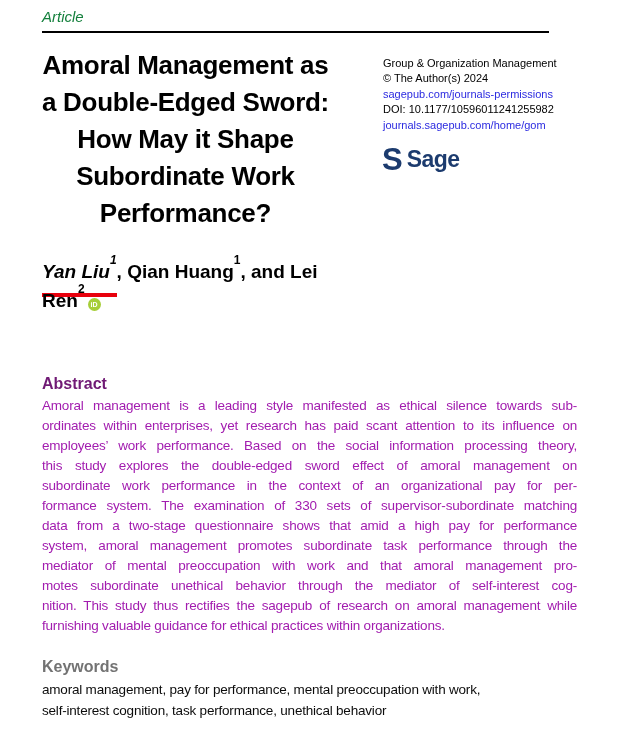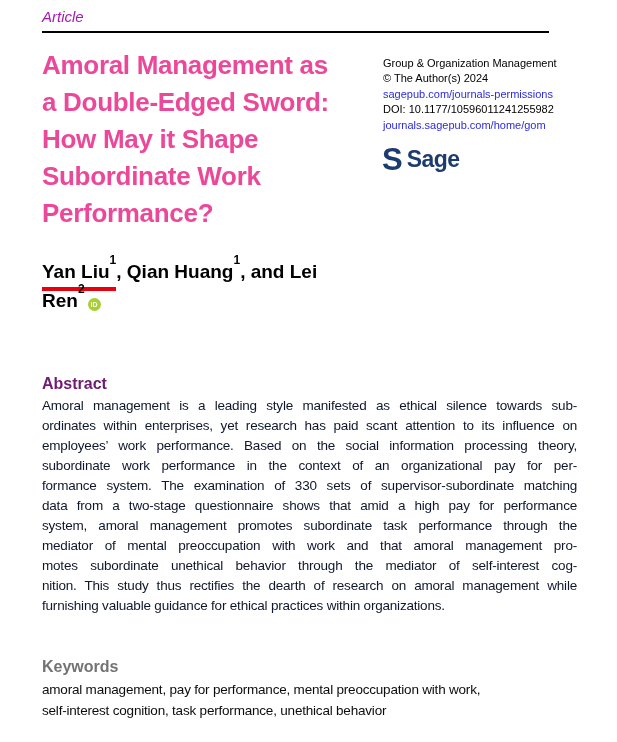--- a/index.html
+++ b/index.html
@@ -7,39 +7,39 @@
     --sage-navy:#1C3B6E;
     --orcid-green:#A6CE39;
     --underline-red:#E8000D;
   }
   html,body{margin:0;padding:0;}
   body{
     width:617px;height:742px;background:#ffffff;position:relative;overflow:hidden;
     font-family:"Liberation Sans",sans-serif;color:#0c0c0c;
     -webkit-font-smoothing:antialiased;
   }
-  .article-label{position:absolute;left:42px;top:8px;font-size:15px;font-style:italic;color:#a21caf;}
+  .article-label{position:absolute;left:42px;top:8px;font-size:15px;font-style:italic;color:#15803d;}
   .header-rule{position:absolute;left:42px;top:31px;width:507px;height:2px;background:#000;}
-  .title{position:absolute;left:42px;top:47px;font-weight:bold;font-size:26px;line-height:37px;letter-spacing:-0.3px;color:#ec4899;white-space:nowrap;}
+  .title{position:absolute;left:42px;top:47px;font-weight:bold;font-size:26px;line-height:37px;letter-spacing:-0.3px;color:#000000;white-space:nowrap;text-align:center;}
   .journal-info{position:absolute;left:383px;top:44px;font-size:11px;line-height:15.4px;white-space:nowrap;color:#000;margin-top:12px;}
   .journal-info .link{color:var(--link-blue);cursor:pointer;}
   .sage-logo{position:absolute;left:382px;top:144px;color:var(--sage-navy);display:flex;align-items:center;gap:5px;}
   .sage-s{font-size:31px;font-weight:bold;line-height:31px;letter-spacing:-1px;}
   .sage-text{font-size:23px;font-weight:bold;letter-spacing:-0.5px;}
   .authors{position:absolute;left:42px;top:255px;font-size:19px;font-weight:bold;line-height:25px;color:#000;white-space:nowrap;}
   .authors sup{font-size:12px;position:relative;top:-7px;}
-  .underlined-author{border-bottom:4px solid var(--underline-red);padding-bottom:5px;}
+  .underlined-author{border-bottom:4px solid var(--underline-red);padding-bottom:11px;font-style:italic;}
   .orcid{
     display:inline-block;width:13px;height:13px;border-radius:50%;
     background:var(--orcid-green);color:#fff;font-size:7px;font-weight:bold;
     line-height:13px;text-align:center;margin-left:3px;vertical-align:1px;
     letter-spacing:0;cursor:pointer;
   }
   .abstract-heading{position:absolute;left:42px;top:375px;font-size:16px;font-weight:bold;color:#701a75;}
-  .abstract-lines{position:absolute;left:42px;top:396px;width:535px;font-size:13.5px;line-height:20px;letter-spacing:-0.2px;color:#0f172a;}
+  .abstract-lines{position:absolute;left:42px;top:396px;width:535px;font-size:13.5px;line-height:20px;letter-spacing:-0.2px;color:#a21caf;}
   .abstract-lines .aline:not(:last-child){text-align:justify;text-align-last:justify;}
   .keywords-heading{position:absolute;left:42px;top:658px;font-size:16px;font-weight:bold;color:#737373;}
   .keywords-lines{position:absolute;left:42px;top:680px;width:540px;font-size:13.5px;line-height:20.5px;letter-spacing:-0.2px;color:#0c0c0c;}
 </style>
 </head>
 <body>
 
 <div class="article-label">Article</div>
 <div class="header-rule"></div>
 
@@ -67,27 +67,28 @@
 <div class="authors">
   <div class="authors-line"><span class="underlined-author"><span>Yan Liu</span><sup>1</sup></span><span>, Qian Huang</span><sup>1</sup><span>, and Lei</span></div>
   <div class="authors-line"><span>Ren</span><sup>2</sup><span class="orcid">iD</span></div>
 </div>
 
 <div class="abstract-heading">Abstract</div>
 <div class="abstract-lines">
     <div class="aline">Amoral management is a leading style manifested as ethical silence towards sub-</div>
     <div class="aline">ordinates within enterprises, yet research has paid scant attention to its influence on</div>
     <div class="aline">employees’ work performance. Based on the social information processing theory,</div>
+    <div class="aline">this study explores the double-edged sword effect of amoral management on</div>
     <div class="aline">subordinate work performance in the context of an organizational pay for per-</div>
     <div class="aline">formance system. The examination of 330 sets of supervisor-subordinate matching</div>
     <div class="aline">data from a two-stage questionnaire shows that amid a high pay for performance</div>
     <div class="aline">system, amoral management promotes subordinate task performance through the</div>
     <div class="aline">mediator of mental preoccupation with work and that amoral management pro-</div>
     <div class="aline">motes subordinate unethical behavior through the mediator of self-interest cog-</div>
-    <div class="aline">nition. This study thus rectifies the dearth of research on amoral management while</div>
+    <div class="aline">nition. This study thus rectifies the sagepub of research on amoral management while</div>
     <div class="aline">furnishing valuable guidance for ethical practices within organizations.</div>
   </div>
 
 <div class="keywords-heading">Keywords</div>
 <div class="keywords-lines">
     <div class="kline">amoral management, pay for performance, mental preoccupation with work,</div>
     <div class="kline">self-interest cognition, task performance, unethical behavior</div>
   </div>
 
 </body></html>

